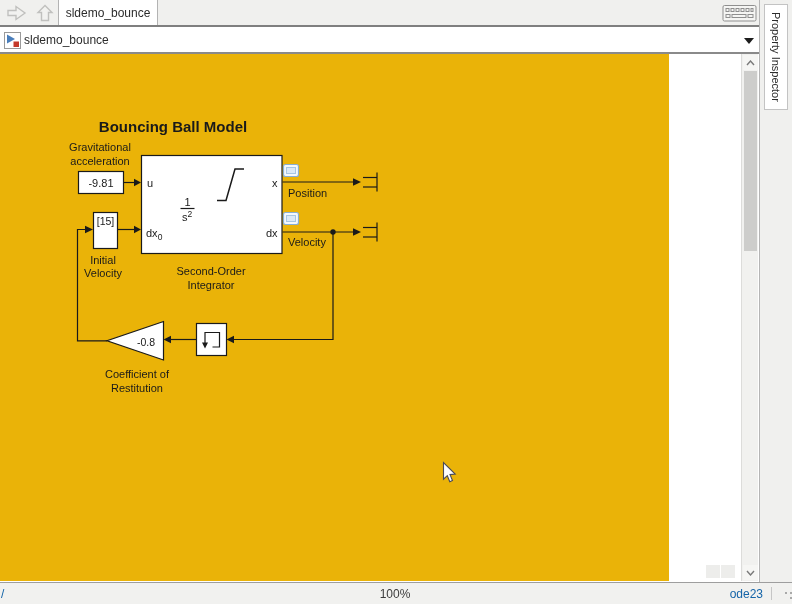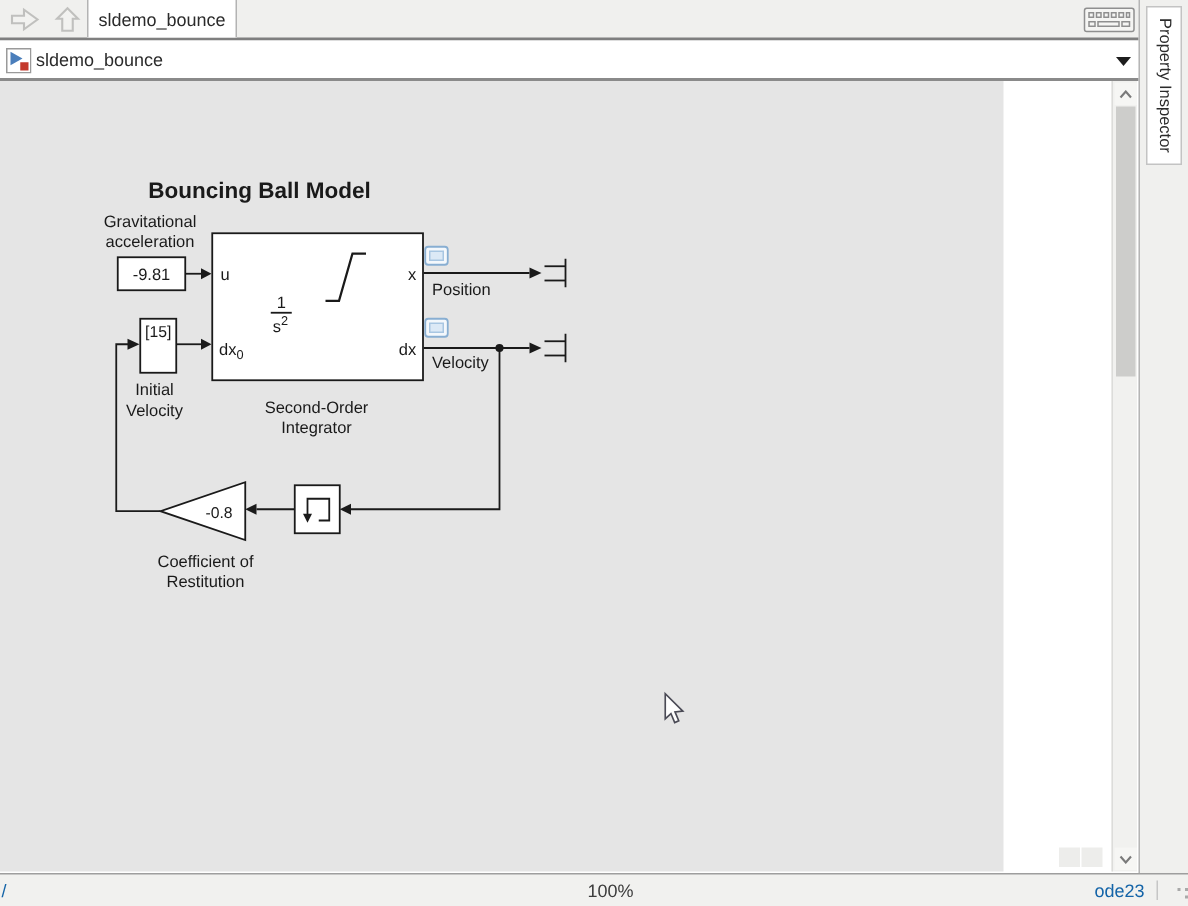--- a/index.html
+++ b/index.html
@@ -20,21 +20,21 @@
   
   .breadcrumb-bar { position:absolute; left:0; top:27px; width:760px; height:27px;
                     background:#ffffff; border-bottom:2px solid #8a8a8a; }
   .bc-icon { position:absolute; left:4px; top:5px; }
   .bc-text { position:absolute; left:24px; top:6px; font-size:12px; color:#2b2b2b; }
   .bc-caret { position:absolute; left:744px; top:11px; width:0; height:0;
               border-left:5px solid transparent; border-right:5px solid transparent;
               border-top:6px solid #1d1d1d; }
 
   
-  .canvas { position:absolute; left:0; top:54px; width:669px; height:527px; background:#e5e5e5; }
+  .canvas { position:absolute; left:0; top:54px; width:669px; height:527px; background:#eab308; }
   .canvas svg { display:block; }
   .blk { fill:#ffffff; stroke:#1a1a1a; stroke-width:1.2; }
   .wire { stroke:#1a1a1a; stroke-width:1.2; fill:none; }
   .ah { fill:#1a1a1a; stroke:none; }
   text { fill:#1a1a1a; }
   .lbl { font-size:11px; font-family:"Liberation Sans", sans-serif; }
   .ttl { font-size:15px; font-weight:bold; font-family:"Liberation Sans", sans-serif; }
   .mid { text-anchor:middle; }
   .end { text-anchor:end; }
 
@@ -50,21 +50,21 @@
   .pi-strip { position:absolute; left:759px; top:0; width:33px; height:582px;
               background:#f0f0ee; border-left:1px solid #b5b5b5; }
   .pi-tab { position:absolute; left:4px; top:4px; width:24px; height:106px; background:#ffffff;
             border:1px solid #c3c3c3; display:flex; align-items:center; justify-content:center; }
   .pi-tab span { writing-mode:vertical-rl; font-size:11px; color:#2b2b2b; white-space:nowrap; }
 
   
   .status-bar { position:absolute; left:0; top:582px; width:792px; height:22px;
                 background:#f1f1ef; border-top:1px solid #9e9e9e; font-size:12px; }
   .sb-path   { position:absolute; left:1px; top:4px; color:#1464a8; }
-  .sb-zoom   { position:absolute; left:372px; top:4px; width:70px; text-align:center; color:#3c3c3c; }
+  .sb-zoom   { position:absolute; left:360px; top:4px; width:70px; text-align:center; color:#3c3c3c; }
   .sb-solver { position:absolute; right:29px; top:4px; color:#1464a8;text-align:right; }
   .sb-div    { position:absolute; right:20px; top:4px; width:1px; height:13px; background:#c6c6c6; }
   .sb-grip   { position:absolute; right:5px; top:9px; width:2px; height:2px; background:#a9a9a9;
                box-shadow:5px 0 0 #a9a9a9, 5px 5px 0 #a9a9a9; }
 </style>
 </head>
 <body>
 
 <div class="tab-bar">
   <svg class="nav-icon" style="left:6px" width="22" height="18" viewBox="0 0 22 18">

